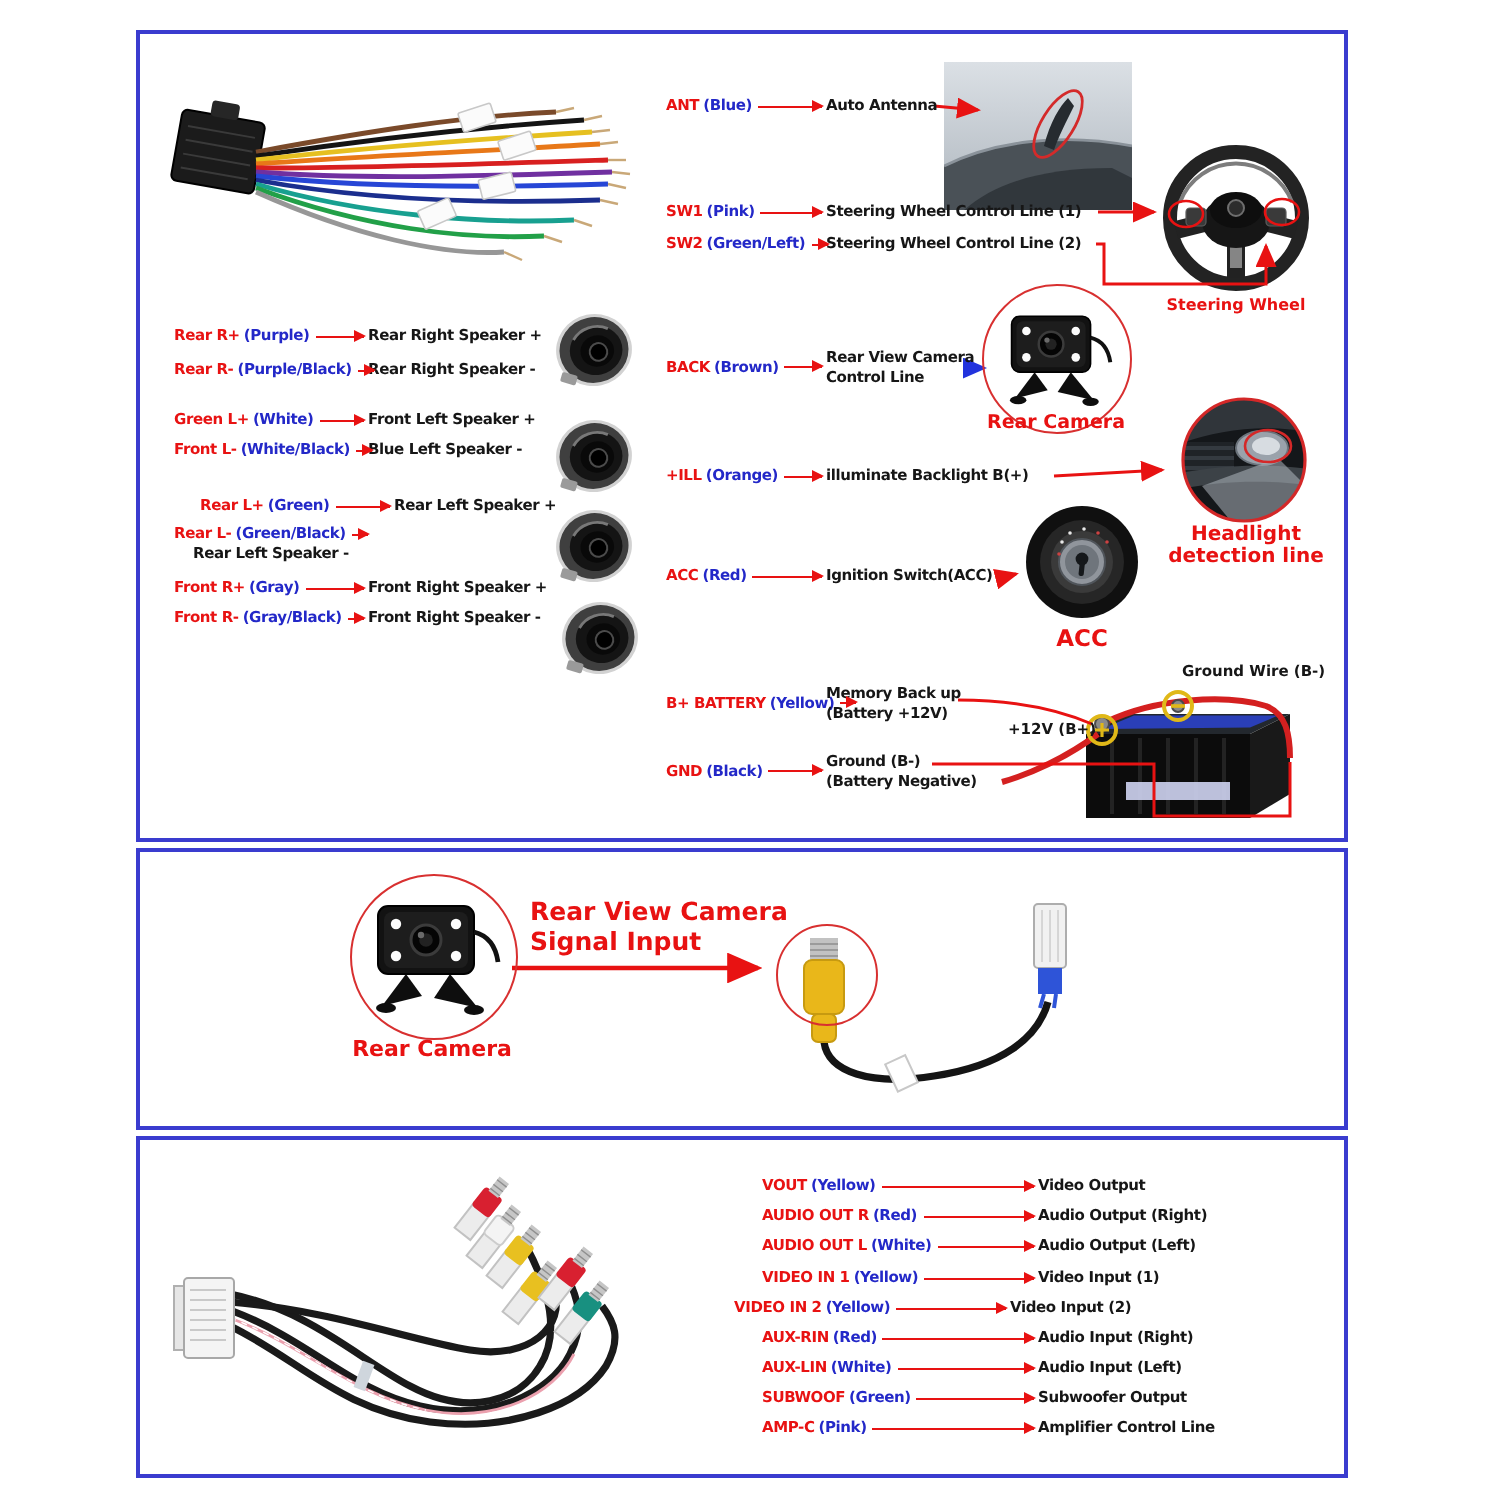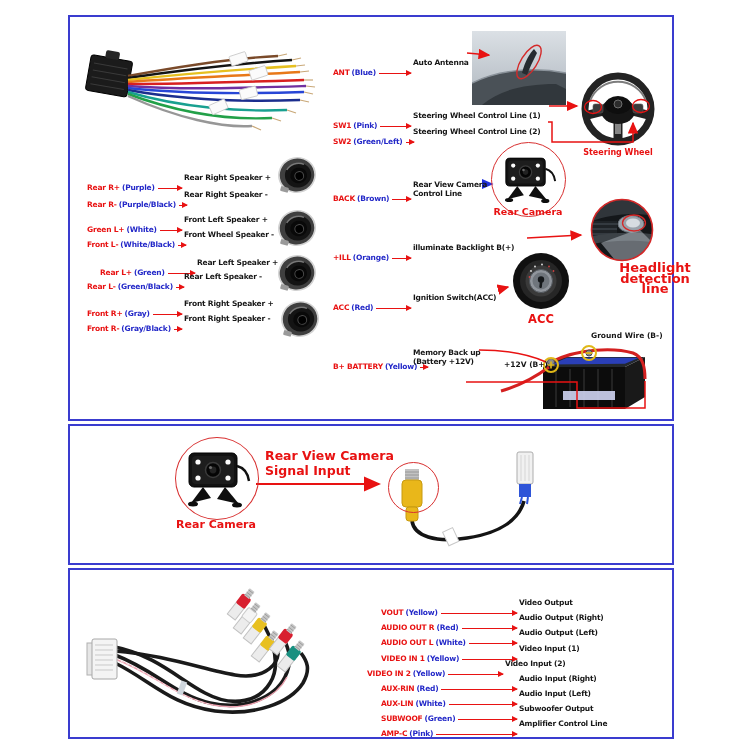--- a/index.html
+++ b/index.html
@@ -1,21 +1,21 @@
 <!DOCTYPE html>
 <html><head>
 <meta charset="utf-8">
 <style>
   html,body{margin:0;padding:0;background:#fff;}
   #page{position:relative;width:750px;height:750px;background:#ffffff;overflow:hidden;
         font-family:"DejaVu Sans",sans-serif;}
   .box{position:absolute;border:2px solid #3a3ccf;box-sizing:border-box;background:#fff;}
   .row{position:absolute;display:flex;align-items:center;white-space:nowrap;
        font-weight:bold;font-size:7.5px;letter-spacing:-0.2px;line-height:10px;z-index:5;}
-  .lz{display:flex;align-items:center;flex:none;margin-top:20px;}
+  .lz{display:flex;align-items:center;flex:none;}
   .lz-l{width:97px}.lz-r{width:80px}.lz-b{width:138px}
   .wire{color:#e81212;}
   .wcol{color:#2328c8;margin-left:2px;}
   .arrow{flex:1;min-width:8px;height:0;border-top:1.5px solid #e81212;margin:0 2px 0 3px;position:relative;}
   .arrow::after{content:"";position:absolute;right:-1px;top:-4px;width:0;height:0;
     border-left:6.5px solid #e81212;border-top:3.2px solid transparent;border-bottom:3.2px solid transparent;}
   .desc{color:#161616;}
   .stack{display:flex;flex-direction:column;line-height:9.5px;}
   .cap{position:absolute;color:#e81212;font-weight:bold;text-align:center;z-index:6;}
   .capblk{position:absolute;color:#161616;font-weight:bold;z-index:6;}
@@ -146,31 +146,31 @@
         <span class="arrow"></span>
       </span>
       <span class="desc">Front Left Speaker +</span>
     </div>
   <div class="row" style="left:87px;top:220px;">
       <span class="lz lz-l">
         <span class="wire">Front L-</span>
         <span class="wcol">(White/Black)</span>
         <span class="arrow"></span>
       </span>
-      <span class="desc">Front Wheel Speaker -</span>
+      <span class="desc">Blue Left Speaker -</span>
     </div>
   <div class="row" style="left:87px;top:248px;padding-left:13px;">
       <span class="lz lz-l">
         <span class="wire">Rear L+</span>
         <span class="wcol">(Green)</span>
         <span class="arrow"></span>
       </span>
       <span class="desc">Rear Left Speaker +</span>
     </div>
-  <div class="row" style="left:87px;top:262px;">
+  <div class="row" style="left:87px;top:262px;flex-direction:column;">
       <span class="lz lz-l">
         <span class="wire">Rear L-</span>
         <span class="wcol">(Green/Black)</span>
         <span class="arrow"></span>
       </span>
       <span class="desc">Rear Left Speaker -</span>
     </div>
   <div class="row" style="left:87px;top:289px;">
       <span class="lz lz-l">
         <span class="wire">Front R+</span>
@@ -241,20 +241,31 @@
     </div>
   <div class="row" style="left:333px;top:342px;">
       <span class="lz lz-r">
         <span class="wire">B+ BATTERY</span>
         <span class="wcol">(Yellow)</span>
         <span class="arrow"></span>
       </span>
       <span class="desc stack">
         <span>Memory Back up</span>
         <span>(Battery +12V)</span>
+      </span>
+    </div>
+  <div class="row" style="left:333px;top:376px;">
+      <span class="lz lz-r">
+        <span class="wire">GND</span>
+        <span class="wcol">(Black)</span>
+        <span class="arrow"></span>
+      </span>
+      <span class="desc stack">
+        <span>Ground (B-)</span>
+        <span>(Battery Negative)</span>
       </span>
     </div>
 
   <svg class="abs" style="left:472px;top:31px" width="94" height="74" viewBox="0 0 94 74">
     <defs>
         <linearGradient id="sky" x1="0" y1="0" x2="0" y2="1">
           <stop offset="0" stop-color="#dbe0e5"></stop>
           <stop offset="1" stop-color="#aeb6be"></stop>
         </linearGradient>
       </defs>
@@ -312,21 +323,21 @@
         <rect x="-2" y="31" width="30" height="2" fill="#343a40"></rect>
         <rect x="-2" y="36" width="30" height="2" fill="#343a40"></rect>
       <path d="M-2 40 C 20 36, 40 34, 70 38 L70 46 C 40 42, 18 44, -2 48 Z" fill="#3c4247"></path>
       <ellipse cx="42" cy="27" rx="13" ry="8.5" fill="#9aa2ab" stroke="#6b737b"></ellipse>
       <ellipse cx="44" cy="26" rx="7" ry="4.5" fill="#d7dce1"></ellipse>
       <polygon points="50,32 68,50 30,68 12,46" fill="#b9c1c9" opacity="0.5"></polygon>
     </g>
     <circle cx="33" cy="33" r="30.5" fill="none" stroke="#d42828" stroke-width="1.6"></circle>
     <ellipse cx="45" cy="26" rx="11.5" ry="8" fill="none" stroke="#d42828" stroke-width="1.3"></ellipse>
   </svg>
-  <div class="cap" style="left:615px;top:263px;width:80px;font-size:13px;line-height:10.5px;"><span>Headlight</span><br><span>detection line</span></div>
+  <div class="cap" style="left:583px;top:263px;width:80px;font-size:10px;line-height:10.5px;"><span>Headlight</span><br><span>detection line</span></div>
 
   <svg class="abs" style="left:511px;top:251px" width="60" height="60" viewBox="0 0 60 60">
     <circle cx="30" cy="30" r="28" fill="#101010"></circle>
     <circle cx="30" cy="30" r="21" fill="#262626"></circle>
     <circle cx="30" cy="30" r="15.5" fill="#3a3a3a"></circle>
     <circle cx="30" cy="30" r="11.5" fill="#90959c" stroke="#50555b"></circle>
     <circle cx="30" cy="30" r="8.5" fill="#6f757c"></circle>
     <circle cx="30" cy="28.5" r="3.2" fill="#15181b"></circle>
     <rect x="28.7" y="29" width="2.6" height="8" rx="1" fill="#15181b" transform="rotate(6 30 32)"></rect>
     <circle cx="20" cy="20" r="0.9" fill="#e8e8e8"></circle>

